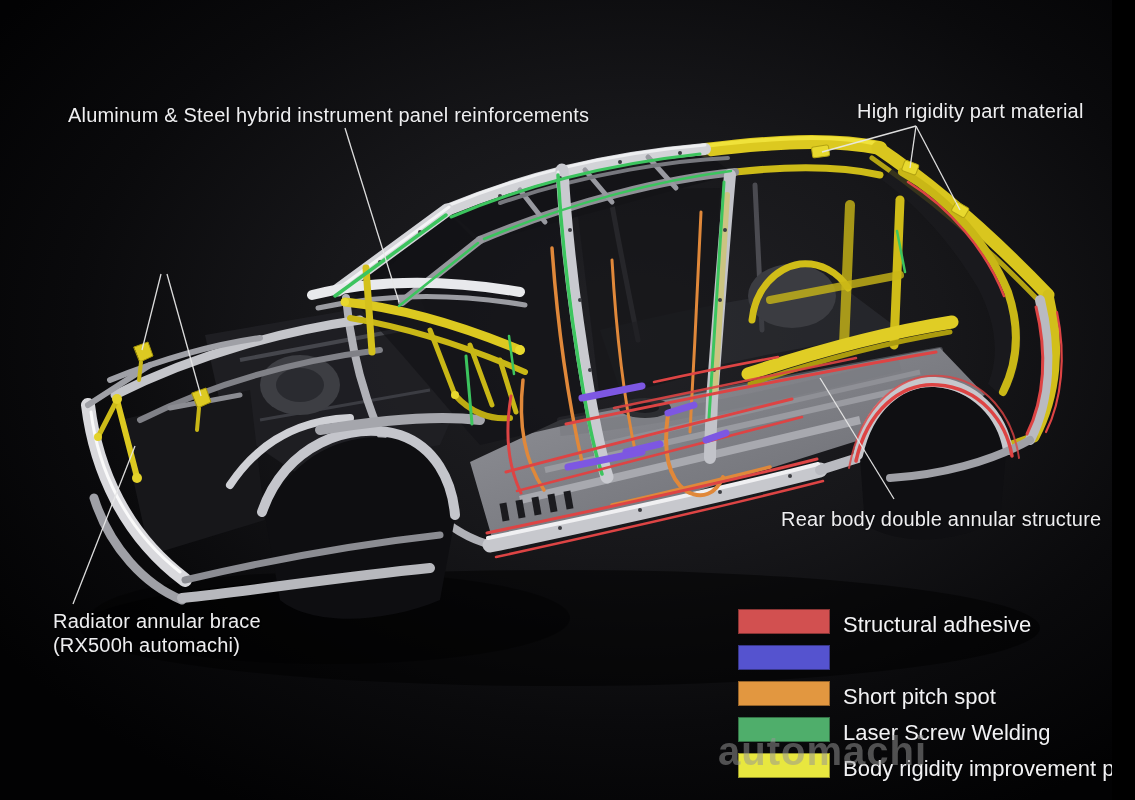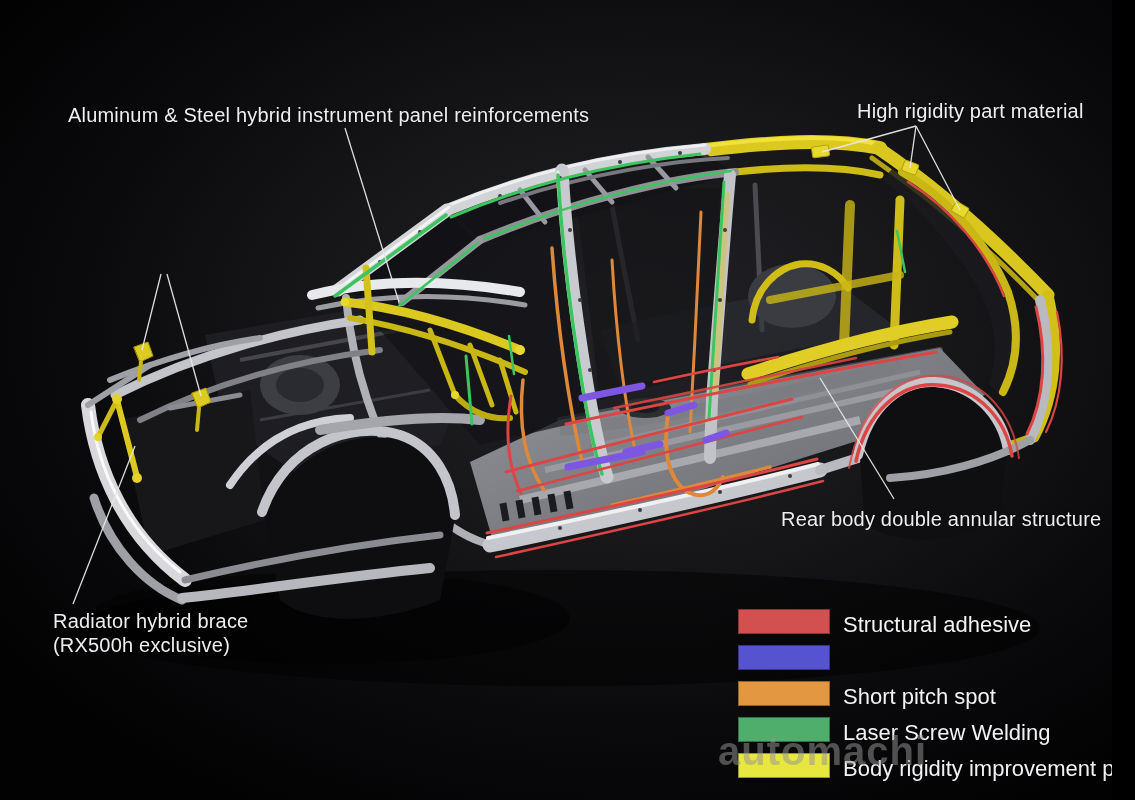--- a/index.html
+++ b/index.html
@@ -256,22 +256,22 @@
       <line x1="161" y1="274" x2="142" y2="350"></line>
       <line x1="167" y1="274" x2="201" y2="396"></line>
       <line x1="73" y1="604" x2="135" y2="446"></line>
       <line x1="894" y1="499" x2="820" y2="378"></line>
     </g>
   </svg>
 
   <div class="label" style="left:68px;top:103px;">Aluminum &amp; Steel hybrid instrument panel reinforcements</div>
   <div class="label" style="left:857px;top:99px;">High rigidity part material</div>
   <div class="label" style="left:53px;top:609px;">
-    <span class="line">Radiator hybrid brace</span>
-    <span class="line">(RX500h exclusive)</span>
+    <span class="line">Radiator annular brace</span>
+    <span class="line">(RX500h automachi)</span>
   </div>
   <div class="label" style="left:767px;top:507px;margin-left:14px;">Rear body double annular structure</div>
 
   <div class="legend">
     <div class="legend-row">
       <div class="legend-swatch" style="background-color: rgb(210, 80, 80);"></div>
       <span class="legend-label">Structural adhesive</span>
     </div>
     <div class="legend-row">
       <div class="legend-swatch" style="background-color: rgb(85, 83, 207);"></div>

